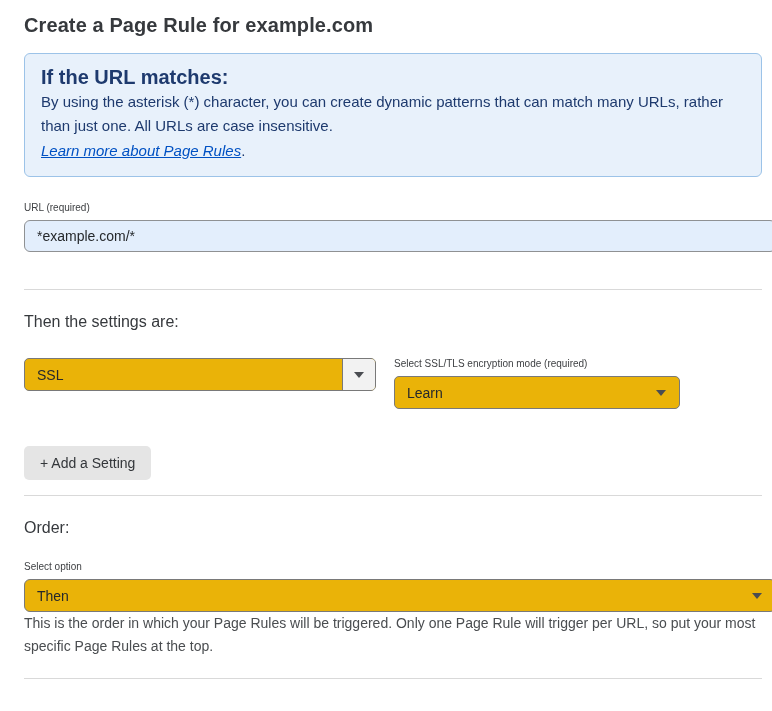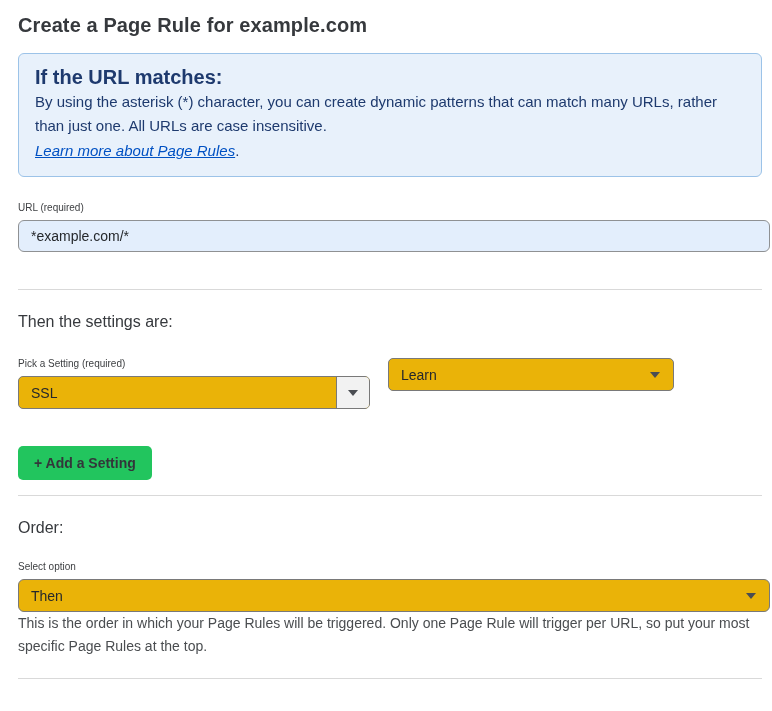--- a/index.html
+++ b/index.html
@@ -4,21 +4,21 @@
 <style>
   * { box-sizing: border-box; margin: 0; padding: 0; }
   html, body {
     background: #ffffff;
     font-family: "Liberation Sans", "DejaVu Sans", sans-serif;
     color: #36393d;
   }
   .page {
     width: 772px;
     height: 711px;
-    padding: 10px 10px 0 18px;
+    padding: 10px 10px 0 24px;
     position: relative;
   }
   .page-title {
     font-size: 20px;
     font-weight: 700;
     color: #36393d;
     margin-top: 4px;
     letter-spacing: 0.1px;
   }
   .info-box {
@@ -125,21 +125,21 @@
     align-items: center;
     justify-content: center;
     height: 34px;
     padding: 0 16px;
     border: none;
     border-radius: 5px;
     font-size: 14px;
     font-family: "Liberation Sans", "DejaVu Sans", sans-serif;
     cursor: pointer;
   }
-  .btn-gray { background: #22c55e; color: #33363a; font-weight: bold; }
+  .btn-gray { background: #e5e5e5; color: #33363a; }
   .add-setting-btn { margin-top: 37px; }
   .order-heading { margin-top: 23px; }
   .order-select-label { margin-top: 24px; }
   .order-select { width: 752px; border-radius: 6px; }
   .help-text {
     font-size: 14px;
     line-height: 23px;
     color: #4a4d50;
     width: 752px;
   }
@@ -159,29 +159,29 @@
 
   <div class="field-label url-label">URL (required)</div>
   <input class="url-input" type="text" value="*example.com/*" style="">
 
   <hr class="divider divider-1">
 
   <h2 class="section-heading settings-heading">Then the settings are:</h2>
 
   <div class="settings-row">
     <div class="settings-col-1">
-      <div class="field-label">Pick a Setting (required)</div>
       <div class="select-control">
         <div class="select-value">SSL</div>
         <div class="select-arrow-seg">
           <span class="caret"></span>
         </div>
       </div>
     </div>
     <div class="settings-col-2">
+      <div class="field-label">Select SSL/TLS encryption mode (required)</div>
       <div class="select-control">
         <div class="select-value">Learn</div>
         <div class="select-arrow-plain">
           <span class="caret"></span>
         </div>
       </div>
     </div>
   </div>
 
   <button class="btn btn-gray add-setting-btn">+ Add a Setting</button>

